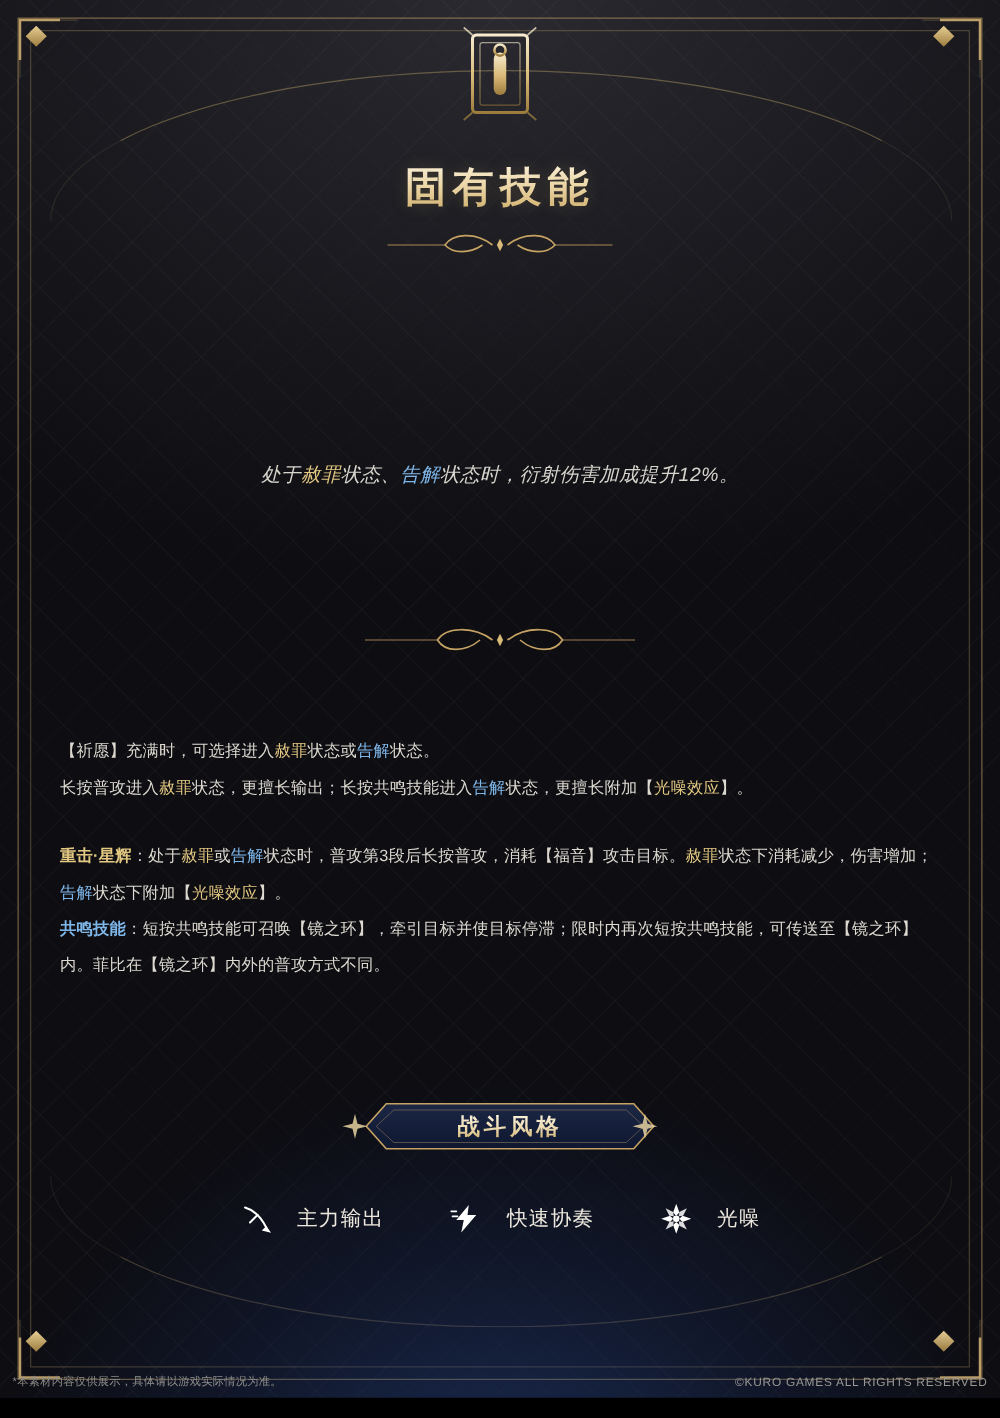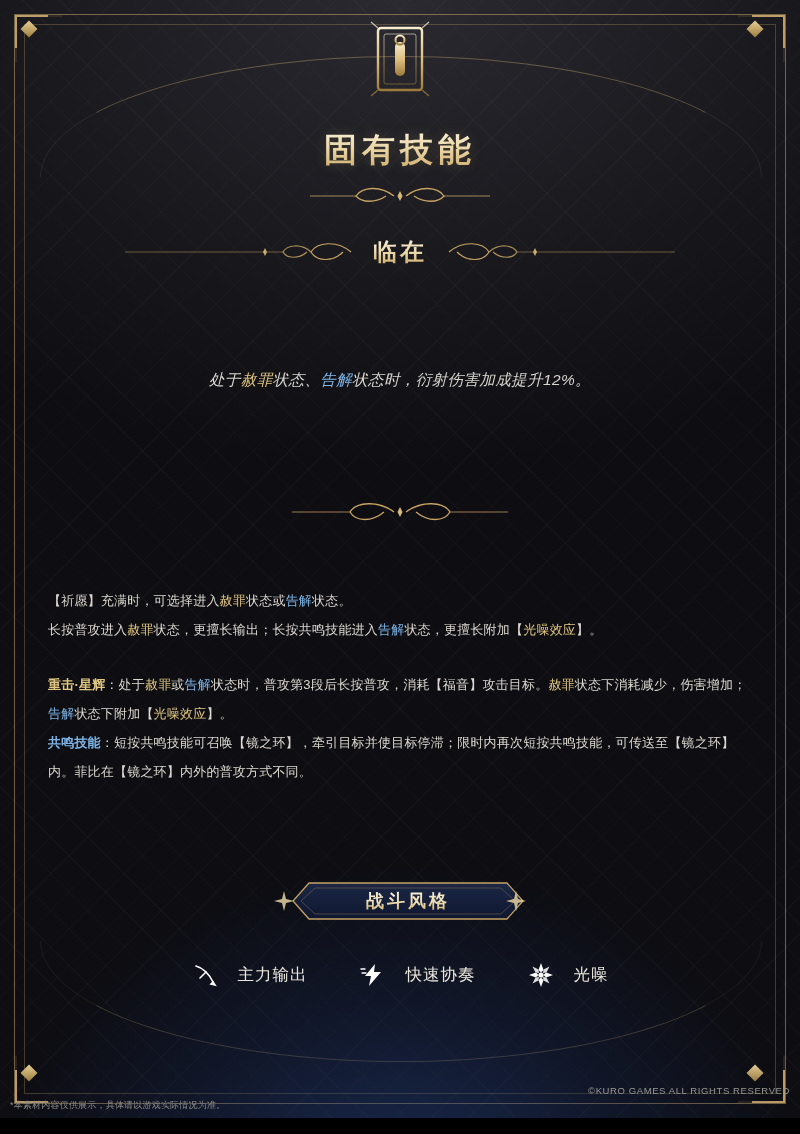--- a/index.html
+++ b/index.html
@@ -235,21 +235,21 @@
     position: absolute;
     left: 10px;
     bottom: 6px;
     color: #8d8c8a;
     font-size: 9px;
     letter-spacing: 0.2px;
   }
   .footer-right {
     position: absolute;
     right: 10px;
-    bottom: 22px;
+    bottom: 6px;
     color: #9a9894;
     font-size: 9.5px;
     letter-spacing: 0.6px;
     margin-top: 12px;
   }
 </style>
 </head>
 <body>
 
 <div id="page">
@@ -315,39 +315,20 @@
           <path d="M124,13 C110,2 92,4 86,13 C92,20 106,20 116,13"></path>
           <path d="M136,13 C150,2 168,4 174,13 C168,20 154,20 144,13"></path>
           <path d="M86,13 L40,13" opacity="0.55"></path>
           <path d="M174,13 L220,13" opacity="0.55"></path>
         </g>
         <path d="M130,8 l2.5,5 -2.5,5 -2.5,-5 z" fill="#d9b978"></path>
       </svg>
     </div>
 
     <div style="position:absolute; left:0; right:0; top:236px;">
-      <div class="sec-head">
-        <svg width="240" height="30" viewBox="0 0 240 30">
-          <g fill="none" stroke="#c6a263" stroke-width="1.2">
-            <path d="M236,15 C222,3 202,5 196,15 C202,25 218,25 228,15"></path>
-            <path d="M196,15 C186,6 172,8 168,15 C172,22 184,22 192,15" opacity="0.85"></path>
-            <path d="M168,15 L10,15" opacity="0.5"></path>
-          </g>
-          <path d="M150,11 l2,4 -2,4 -2,-4 z" fill="#d9b978" opacity="0.9"></path>
-        </svg>
-        <div class="h2" style="padding:0 14px;">临在</div>
-        <svg width="240" height="30" viewBox="0 0 240 30">
-          <g fill="none" stroke="#c6a263" stroke-width="1.2">
-            <path d="M4,15 C18,3 38,5 44,15 C38,25 22,25 12,15"></path>
-            <path d="M44,15 C54,6 68,8 72,15 C68,22 56,22 48,15" opacity="0.85"></path>
-            <path d="M72,15 L230,15" opacity="0.5"></path>
-          </g>
-          <path d="M90,11 l2,4 -2,4 -2,-4 z" fill="#d9b978" opacity="0.9"></path>
-        </svg>
-      </div>
     </div>
 
     <div style="position:absolute; left:0; right:0; top:348px;">
       <div class="desc" style="margin-top:22px;font-style:italic;">
         <span class="rich"><span>处于</span><span class="hi-gold">赦罪</span><span>状态、</span><span class="hi-blue">告解</span><span>状态时，衍射伤害加成提升12%。</span></span>
       </div>
     </div>
 
     <div style="position:absolute; left:0; right:0; top:486px;">
       <svg class="flourish" width="300" height="28" viewBox="0 0 300 28" style="margin-top:12px;">

